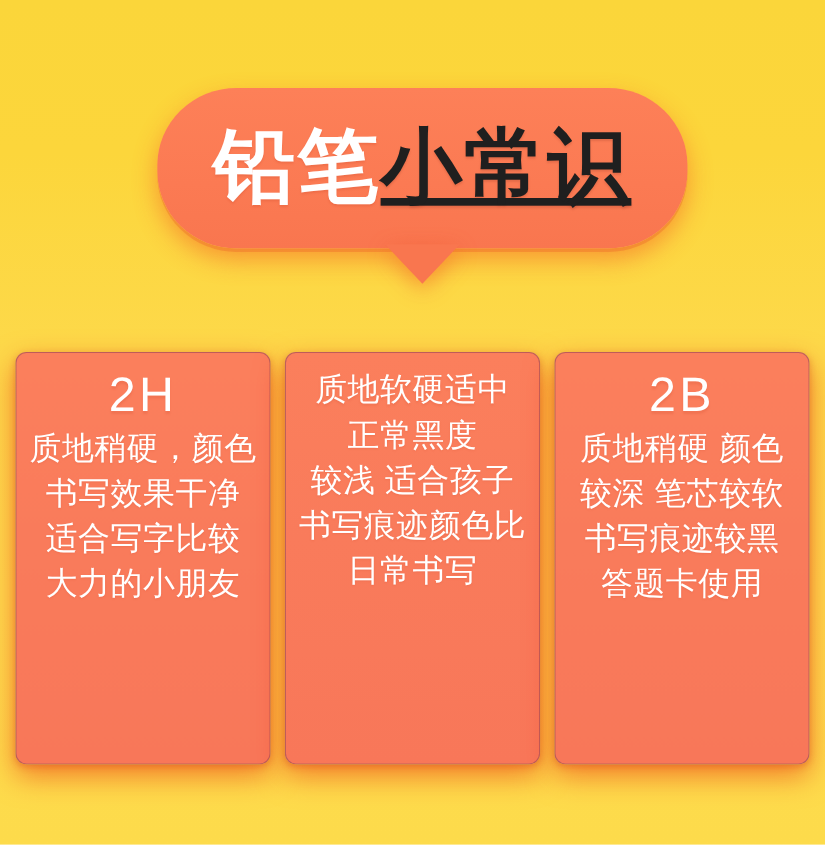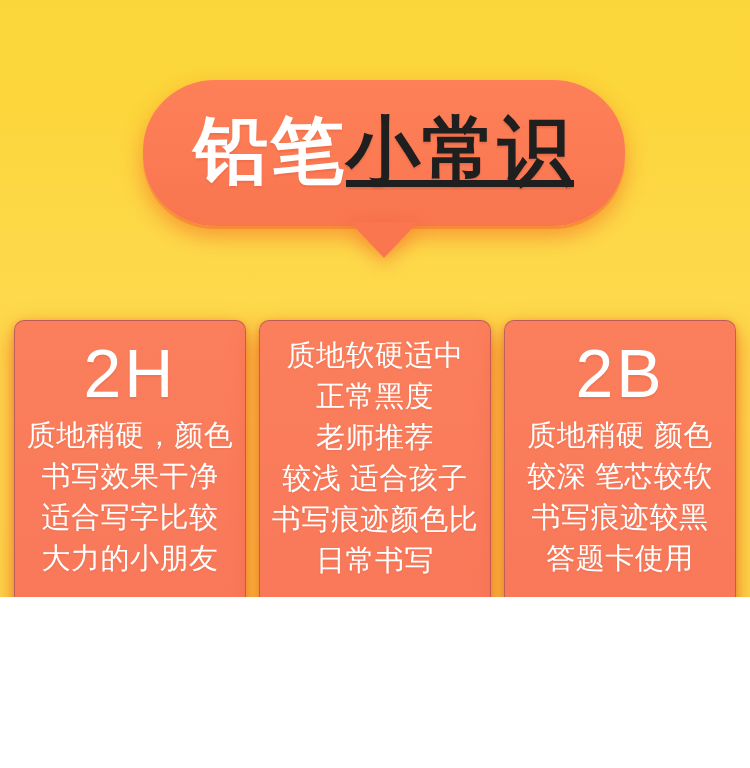--- a/index.html
+++ b/index.html
@@ -9,21 +9,21 @@
   body {
     width: 750px;
     height: 768px;
     overflow: hidden;
     font-family: "Liberation Sans", "DejaVu Sans", sans-serif;
   }
 
   #poster {
     position: relative;
     width: 750px;
-    height: 597px;
+    height: 768px;
     background: linear-gradient(180deg,
                 #FBD63A 0%,
                 #FCD63B 18%,
                 #FDD94A 42%,
                 #FEDC4E 70%,
                 #FDDB4B 100%);
     overflow: hidden;
   }
 
   
@@ -97,21 +97,21 @@
     background: linear-gradient(180deg, #FB7F5C 0%, #F97B5B 45%, #F87759 100%);
     border: 1.5px solid rgba(120, 60, 90, 0.45);
     border-radius: 10px;
     padding: 14px 4px 16px 4px;
     box-shadow: 0 10px 26px rgba(235, 45, 15, 0.55),
                 0 2px 6px rgba(200, 60, 30, 0.30);
     text-align: center;
   }
   .card-heading {
     color: #FFFFFF;
-    font-size: 68px;
+    font-size: 44px;
     font-weight: normal;
     line-height: 1.12;
     letter-spacing: 3px;
     margin: 0 0 4px 0;
     text-shadow: 0 2px 2px rgba(190, 55, 25, 0.15);
   }
   .card-body {
     color: #FFFFFF;
     font-size: 29px;
     line-height: 41px;
@@ -148,21 +148,20 @@
         <span class="card-line">书写效果干净</span>
         <span class="card-line">适合写字比较</span>
         <span class="card-line">大力的小朋友</span>
       </div>
     </div>
 
     <div class="card">
       <div class="card-body">
         <span class="card-line">质地软硬适中</span>
         <span class="card-line">正常黑度</span>
-        <span class="card-line">老师推荐</span>
         <span class="card-line">较浅 适合孩子</span>
         <span class="card-line">书写痕迹颜色比</span>
         <span class="card-line">日常书写</span>
       </div>
     </div>
 
     <div class="card">
       <div class="card-heading">2B</div>
       <div class="card-body">
         <span class="card-line">质地稍硬 颜色</span>

